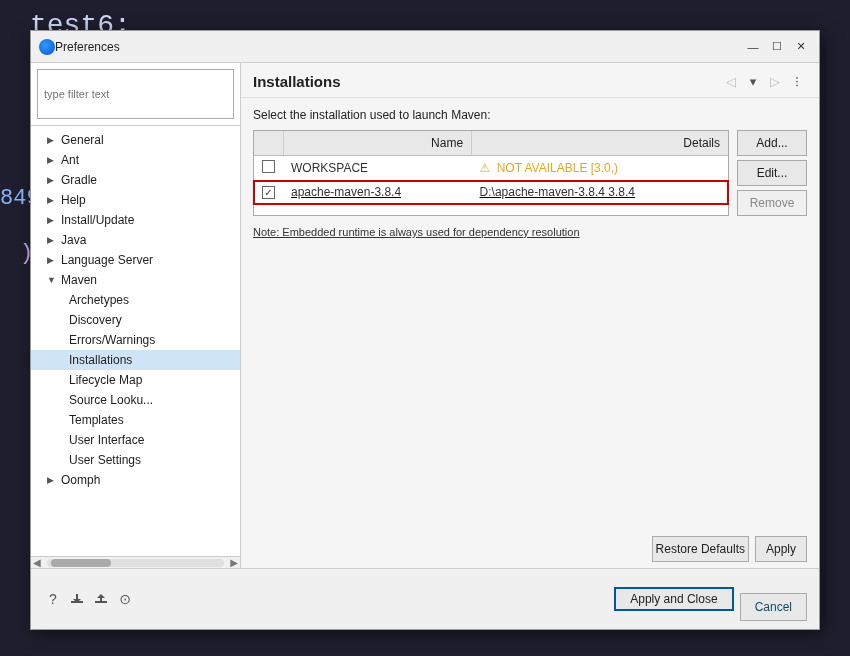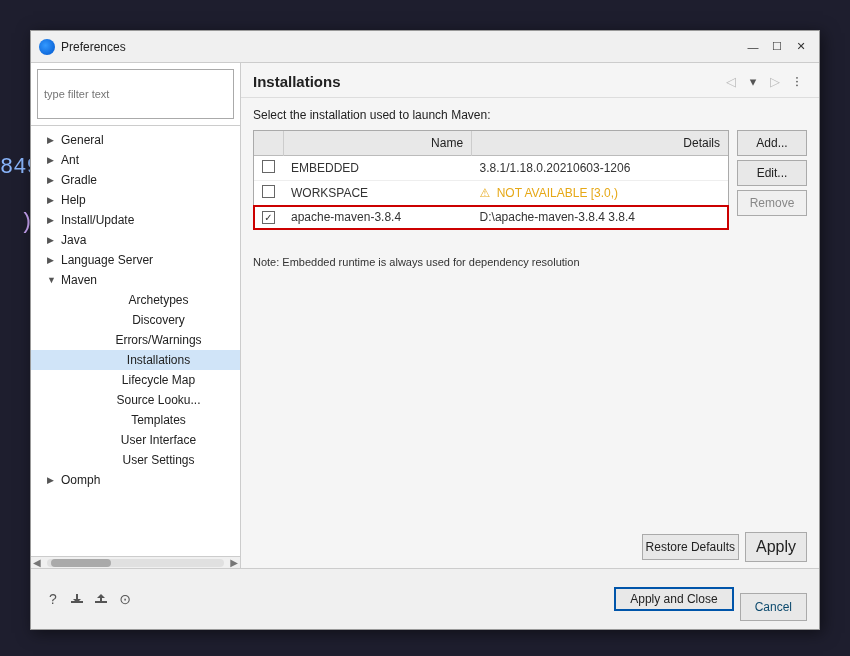--- a/index.html
+++ b/index.html
@@ -46,21 +46,20 @@
       align-items: center;
       justify-content: space-between;
       background: #f0f0f0;
       padding: 6px 8px;
       border-bottom: 1px solid #ccc;
       height: 32px;
     }
     .title-bar-left {
       display: flex;
       align-items: center;
-      gap: 6px;
     }
     .title-icon {
       width: 16px;
       height: 16px;
       border-radius: 50%;
       background: radial-gradient(circle at 40% 40%, #3399ff, #0055cc);
     }
     .title-text {
       font-size: 12px;
       color: #222;
@@ -121,21 +120,21 @@
       cursor: pointer;
       font-size: 12px;
       color: #222;
       display: flex;
       align-items: center;
       gap: 4px;
       white-space: nowrap;
       overflow: hidden;
     }
     .tree-item.selected { background: #d0e4f8; }
-    .tree-item.child { padding-left: 40px; justify-content: center; }
+    .tree-item.child { padding-left: 24px; }
     .tree-expand {
       font-size: 9px;
       color: #555;
       width: 10px;
       flex-shrink: 0;
     }
     .sidebar-scrollbar-h {
       height: 12px;
       background: #f0f0f0;
       border-top: 1px solid #ccc;
@@ -232,20 +231,21 @@
       border-right: 1px solid #ccc;
     }
     thead th:last-child { border-right: none; }
     tbody tr {
       border-bottom: 1px solid #eee;
     }
     tbody tr.selected-row {
       outline: 2px solid #cc0000;
       outline-offset: -1px;
       background: #fff;
+      text-decoration: underline;
     }
     tbody td {
       padding: 4px 8px;
       color: #333;
       vertical-align: middle;
     }
     .checkbox-cell {
       width: 20px;
       text-align: center;
     }
@@ -293,22 +293,23 @@
     }
     .btn.disabled {
       color: #888;
       cursor: default;
       background: #f0f0f0;
     }
 
     .note-text {
       font-size: 11px;
       color: #333;
-      margin-top: 24px;
+      margin-top: 8px;
       line-height: 1.5;
+      text-decoration: underline;
     }
 
     
     .bottom-bar {
       padding: 8px 12px;
       border-top: 1px solid #ccc;
       background: #f0f0f0;
       display: flex;
       justify-content: flex-end;
       gap: 6px;
@@ -350,36 +351,37 @@
       background: #e8e8e8;
       cursor: pointer;
       font-size: 12px;
       color: #222;
     }
     .btn-apply {
       padding: 5px 10px;
       border: 1px solid #aaa;
       background: #e8e8e8;
       cursor: pointer;
-      font-size: 16px;
+      font-size: 12px;
       color: #222;
     }
 
     .inner-bottom {
       display: flex;
       align-items: center;
       justify-content: flex-end;
       gap: 6px;
       padding: 4px 12px 6px;
     }
   </style>
 </head>
 <body>
 
 <div class="background-code">
+  <div class="code-line-1">test6;</div>
   <br>
   <div style="color:#89b4fa; padding-left:0px; font-size:22px; margin-top:120px;">849f</div>
   <div style="color:#cba6f7; padding-left:20px; font-size:22px; margin-top:30px;">).m</div>
 </div>
 
 <div class="dialog-wrapper">
 
   <div class="title-bar">
     <div class="title-bar-left">
       <div class="title-icon"></div>
@@ -519,27 +521,20 @@
             <table>
               <thead>
                 <tr>
                   <th style="width:20px;"></th>
                   <th>Name</th>
                   <th>Details</th>
                 </tr>
               </thead>
               <tbody>
 
-                <tr>
-                  <td class="checkbox-cell">
-                    <div class="cb"></div>
-                  </td>
-                  <td>EMBEDDED</td>
-                  <td>3.8.1/1.18.0.20210603-1206</td>
-                </tr>
 
                 <tr>
                   <td class="checkbox-cell">
                     <div class="cb"></div>
                   </td>
                   <td>WORKSPACE</td>
                   <td>
                     <span class="warning-icon">⚠</span>
                     <span class="not-available">NOT AVAILABLE [3.0,)</span>
                   </td>

